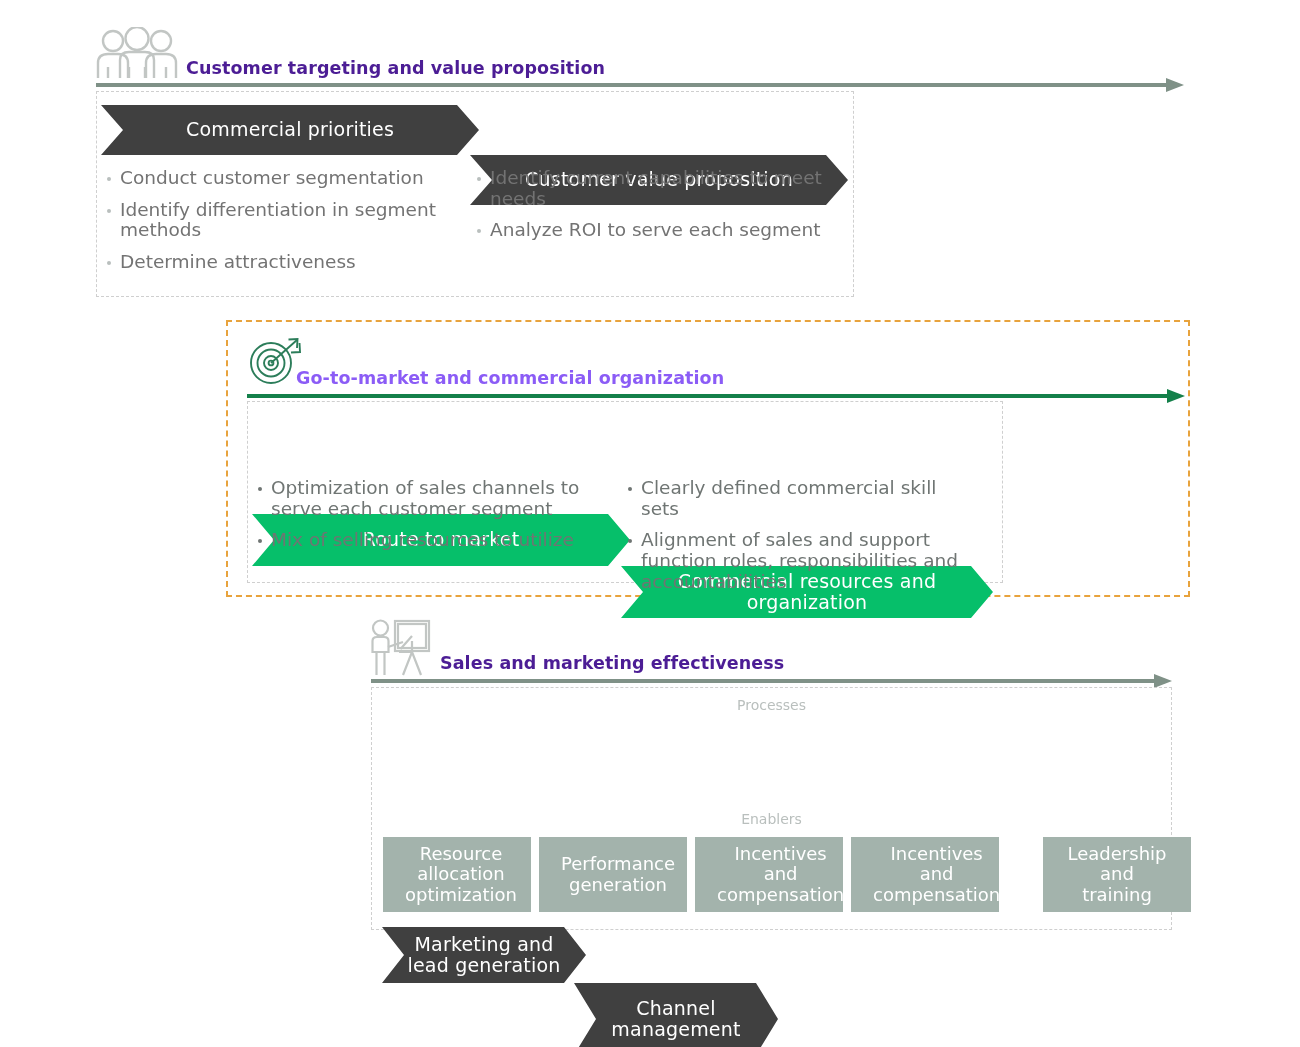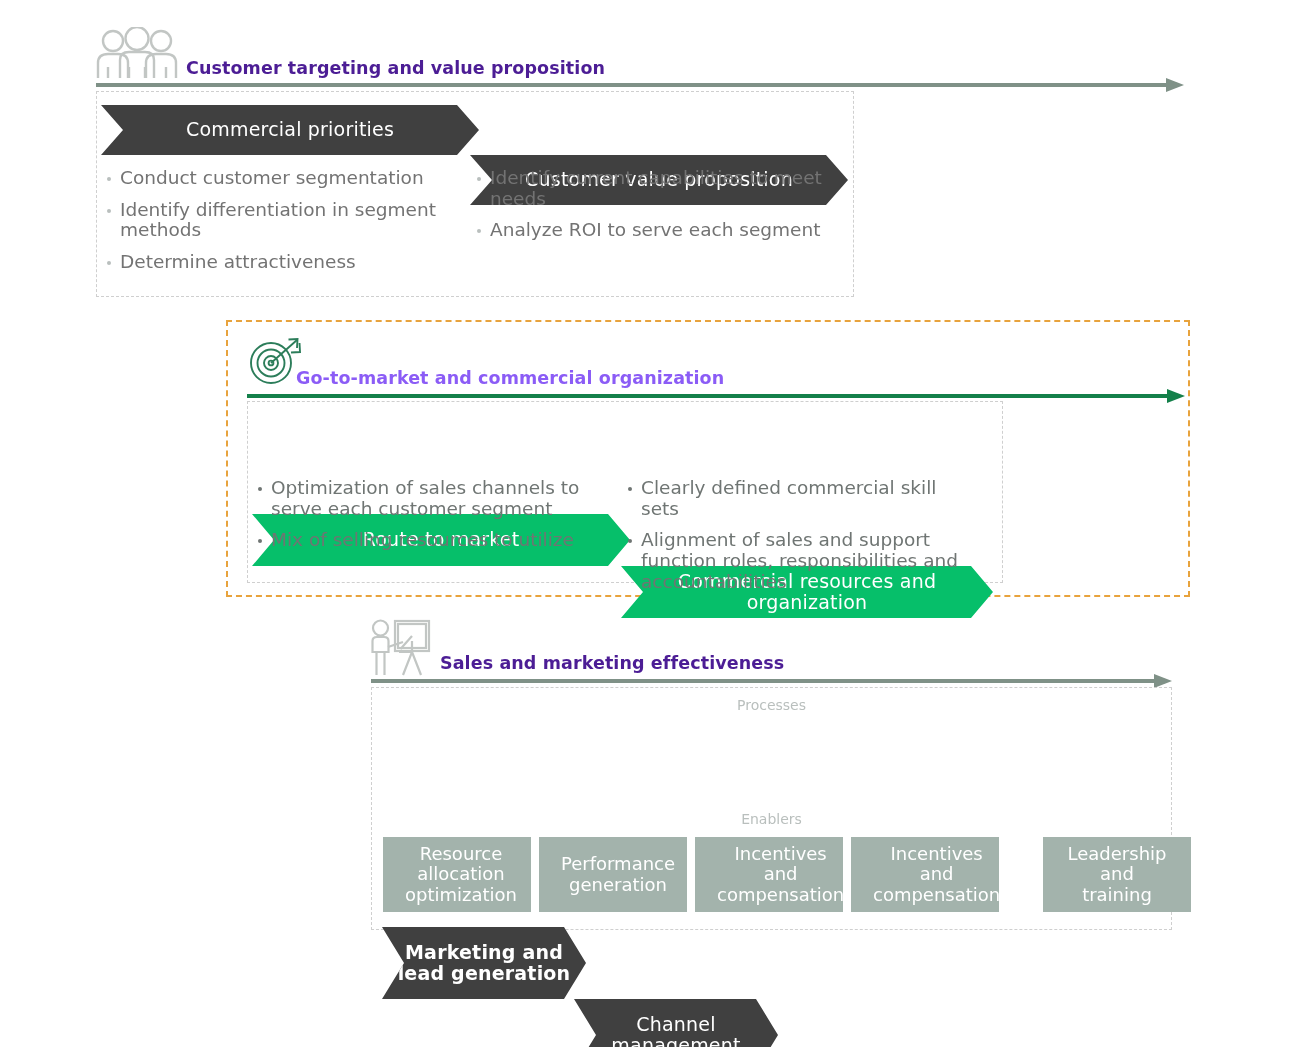--- a/index.html
+++ b/index.html
@@ -204,21 +204,21 @@
 
   <div class="rule-arrow abs" style="left:371px; top:674px; width:801px;">
     <div class="bar"></div>
     <div class="head"></div>
   </div>
 
   <div class="dashed-gray abs" style="left:371px; top:687px; width:801px; height:243px;"></div>
 
   <div class="band-label" style="left:371px; top:697px; width:801px;">Processes</div>
 
-  <div class="chev first abs" style="left:382px; top:723px; width:204px; height:72px;font-weight:bold;">
+  <div class="chev first abs" style="left:382px; top:723px; width:204px; height:56px;">
     <span>Marketing and lead generation</span>
   </div>
   <div class="chev mid abs" style="left:574px; top:723px; width:204px; height:72px;">
     <span>Channel management</span>
   </div>
 
   <div class="band-label" style="left:371px; top:811px; width:801px;">Enablers</div>
 
   <div class="enabler" style="left:383px; top:837px; width:148px; height:75px;">
     <span>Resource allocation optimization</span>

